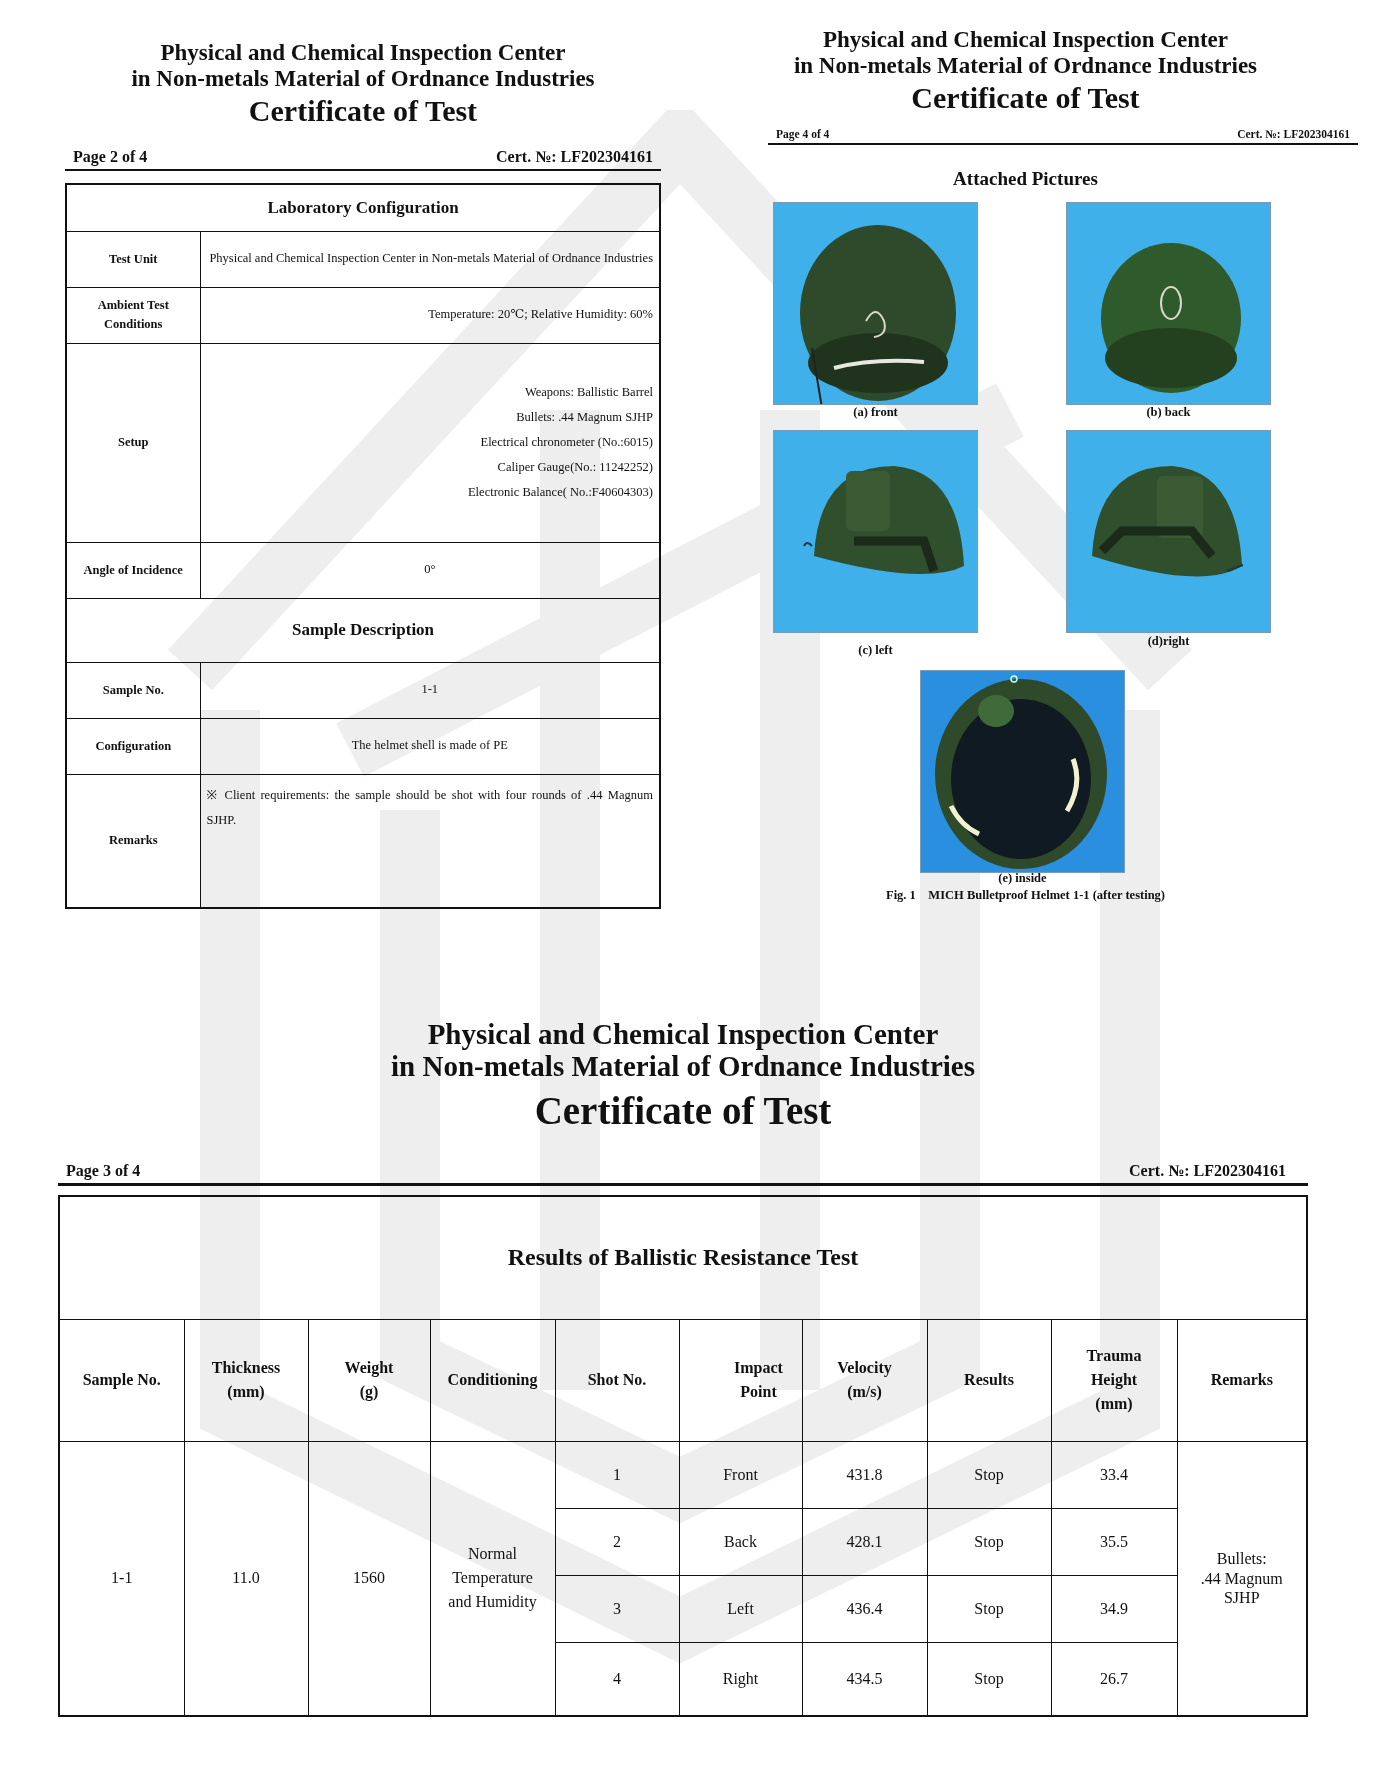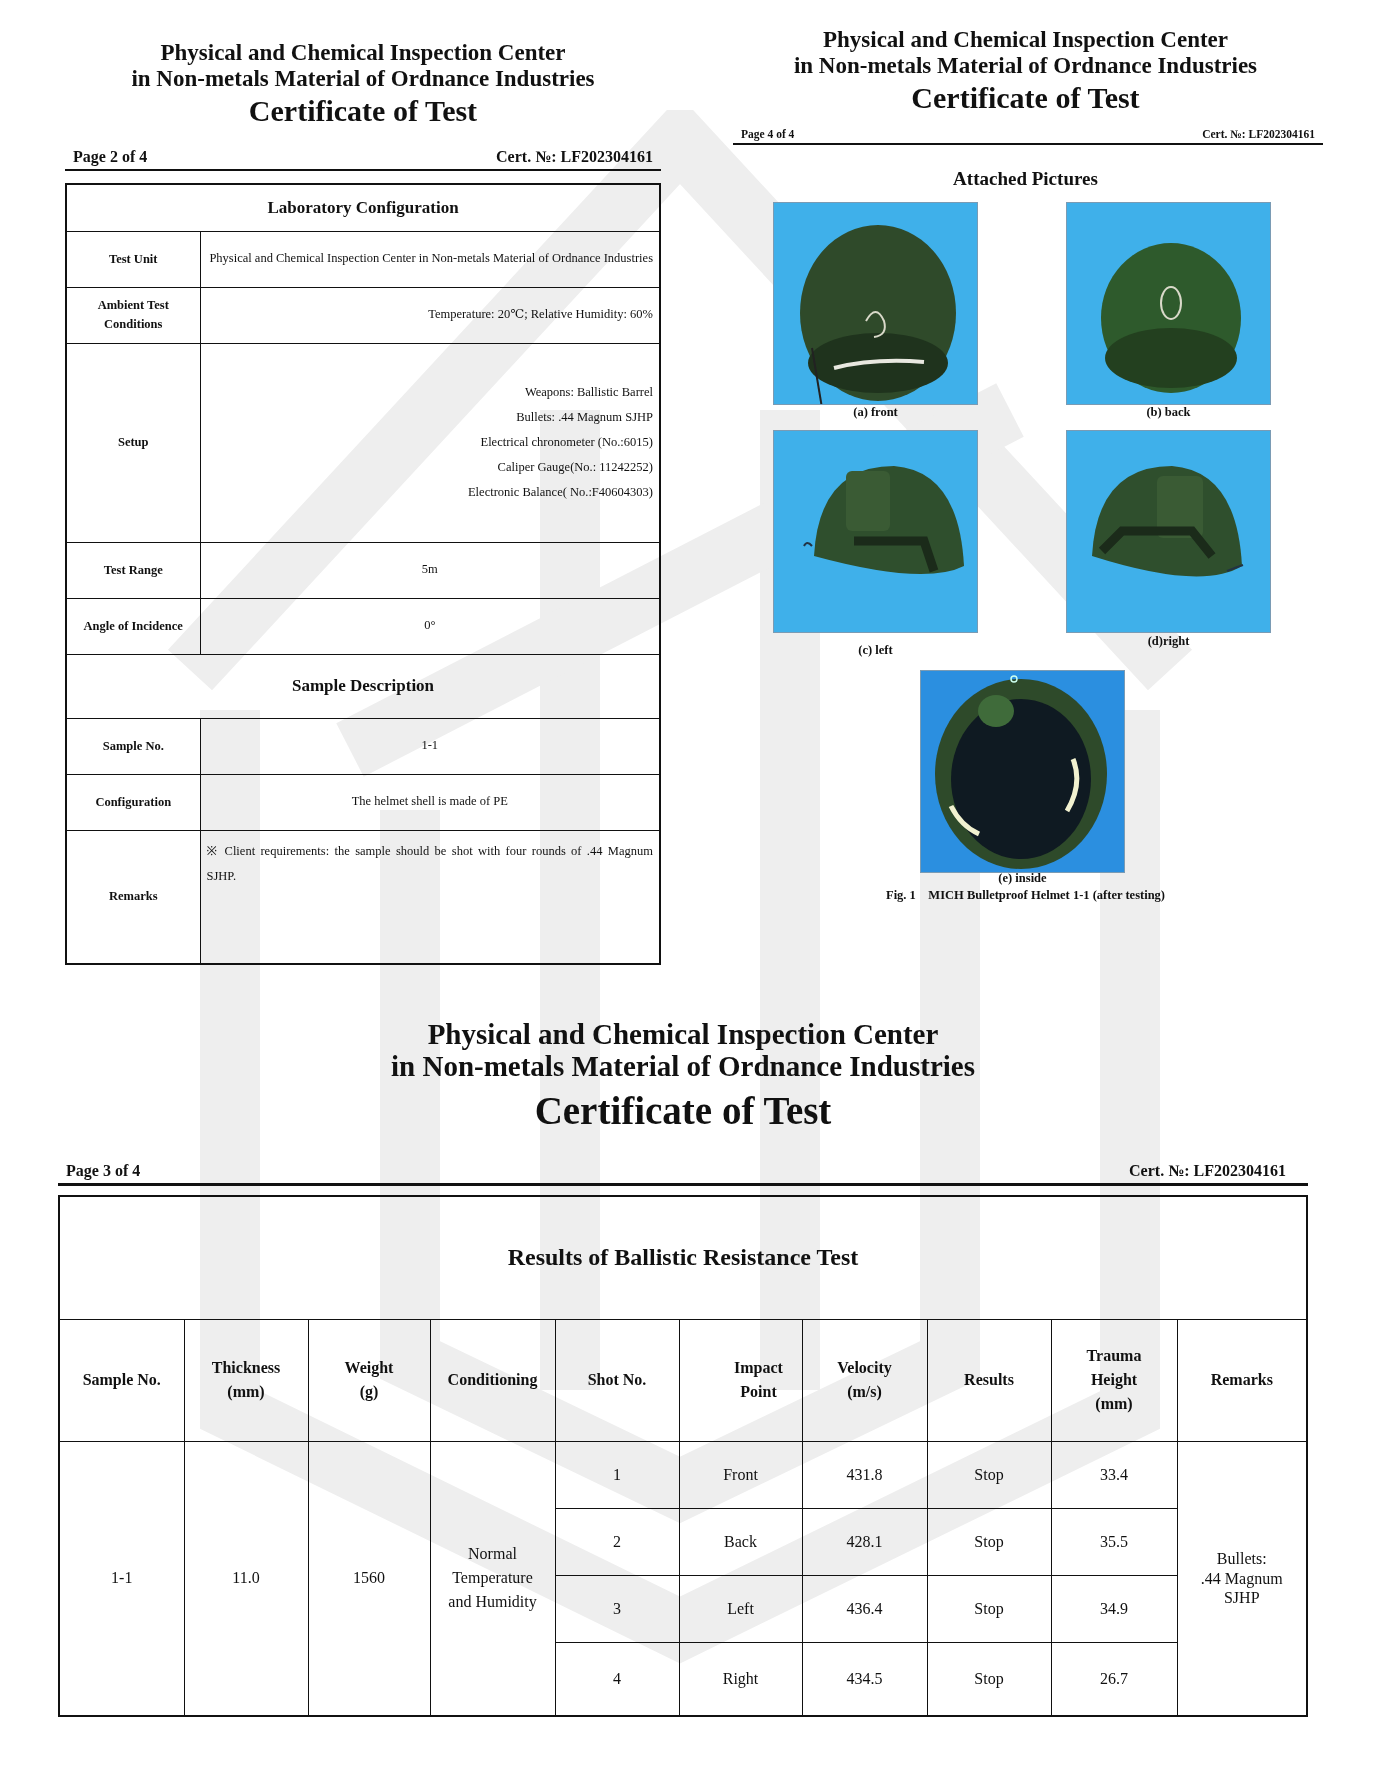--- a/index.html
+++ b/index.html
@@ -84,24 +84,20 @@
     <td class="lbl">Setup</td>
     <td class="val">
       <div class="setup-line">Weapons: Ballistic Barrel</div>
       <div class="setup-line">Bullets: .44 Magnum SJHP</div>
       <div class="setup-line">Electrical chronometer (No.:6015)</div>
       <div class="setup-line">Caliper Gauge(No.: 11242252)</div>
       <div class="setup-line">Electronic Balance( No.:F40604303)</div>
     </td>
   </tr>
   <tr style="height:56px;">
-    <td class="lbl">Test Range</td>
-    <td class="val center">5m</td>
-  </tr>
-  <tr style="height:56px;">
     <td class="lbl">Angle of Incidence</td>
     <td class="val center">0°</td>
   </tr>
   <tr style="height:64px;">
     <td colspan="2" class="sect">Sample Description</td>
   </tr>
   <tr style="height:56px;">
     <td class="lbl">Sample No.</td>
     <td class="val center">1-1</td>
   </tr>
@@ -114,21 +110,21 @@
     <td class="val remarks-val">※ Client requirements: the sample should be shot with four rounds of .44 Magnum SJHP.</td>
   </tr>
 </tbody>
   </table>
 
 <div class="hdr" style="left:733px; top:27px; width:585px;">
   <div class="l1">Physical and Chemical Inspection Center</div>
   <div class="l2">in Non-metals Material of Ordnance Industries</div>
   <div class="l3">Certificate of Test</div>
 </div>
-<div class="pagebar" style="left:733px; top:128px; width:590px; font-size:11.5px;">
+<div class="pagebar" style="left:768px; top:128px; width:590px; font-size:11.5px;">
   <span>Page 4 of 4</span>
   <span>Cert. №:  LF202304161</span>
 </div>
 <div class="att-title">Attached Pictures</div>
 
 <div class="pic" style="left:773px; top:202px; width:205px; height:203px;">
   <svg width="205" height="203" viewBox="0 0 205 203">
     <rect width="205" height="203" fill="#3fb0ea"></rect>
     <ellipse cx="104" cy="110" rx="78" ry="88" fill="#2f4a2a"></ellipse>
     <ellipse cx="104" cy="160" rx="70" ry="30" fill="#1f331d"></ellipse>

